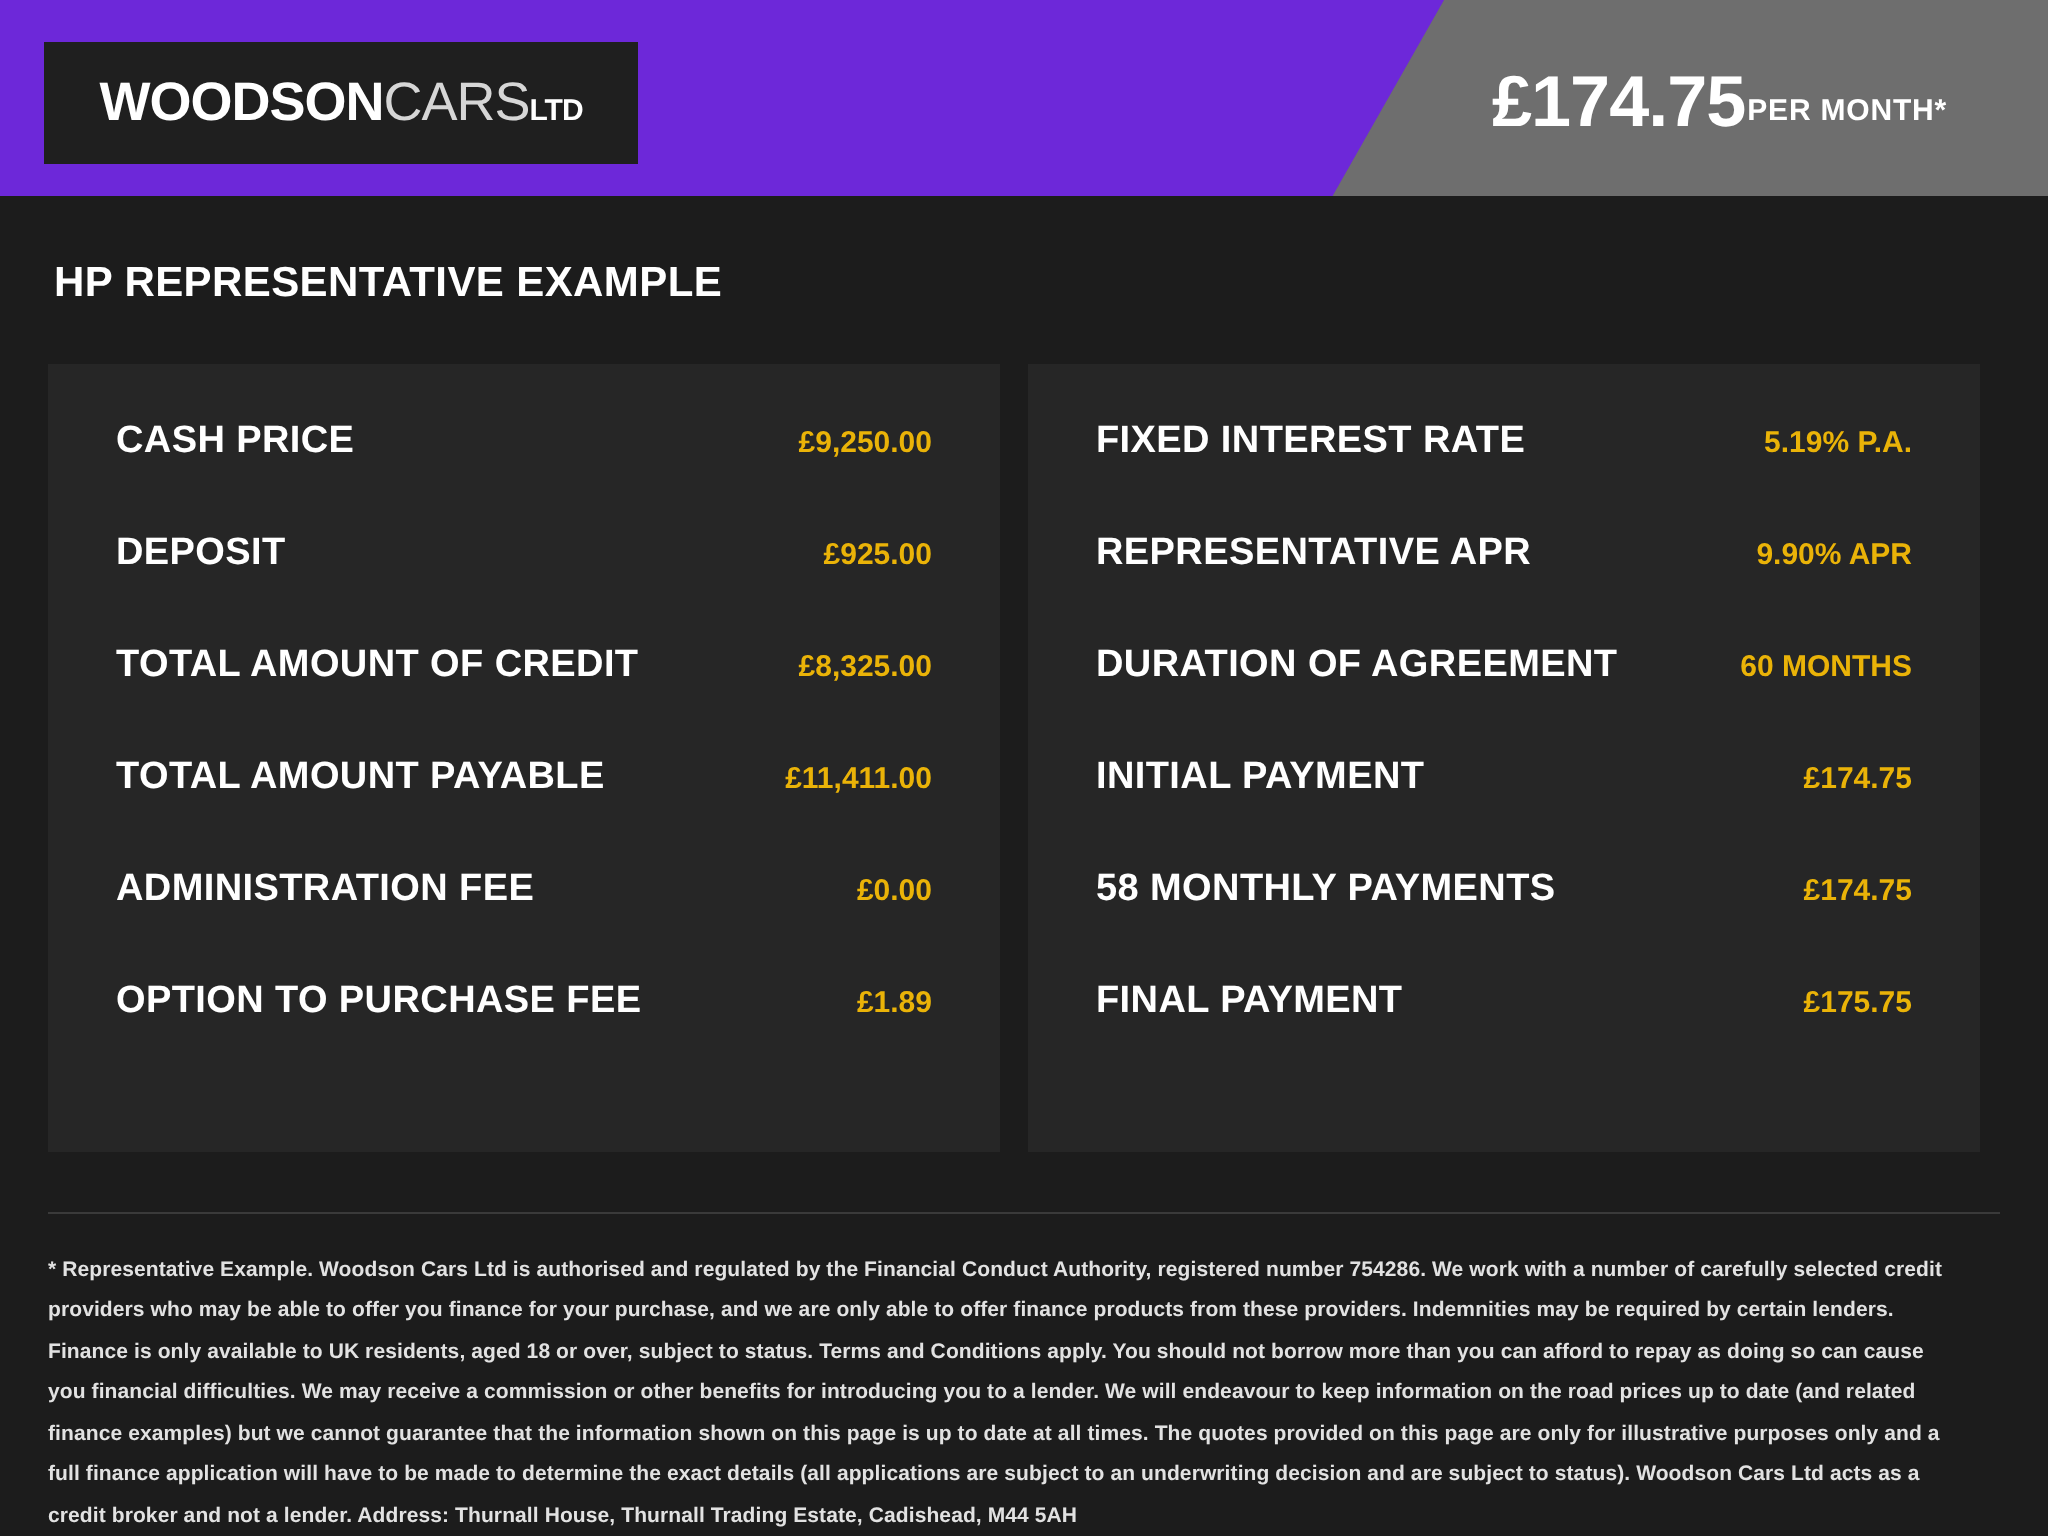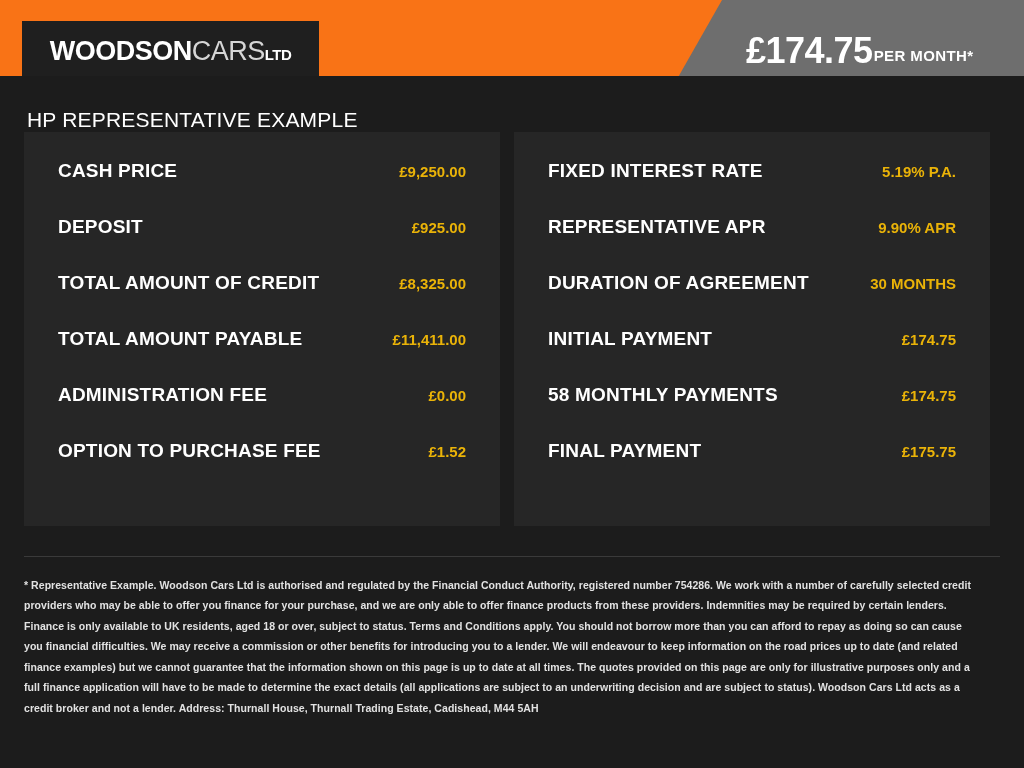--- a/index.html
+++ b/index.html
@@ -14,22 +14,22 @@
     position: relative;
     width: 1024px;
     height: 768px;
     background: #1c1c1c;
   }
 
   
   .header {
     position: relative;
     width: 1024px;
-    height: 76px;
-    background: #f97316;
+    height: 98px;
+    background: #6d28d9;
     overflow: hidden;
   }
   .logo-box {
     position: absolute;
     left: 22px;
     top: 21px;
     width: 297px;
     height: 61px;
     background: #1f1f1f;
     display: flex;
@@ -77,23 +77,24 @@
     top: 4px;
   }
 
   
   .content {
     padding: 0 24px;
   }
   .section-title {
     color: #ffffff;
     font-size: 21px;
-    font-weight: normal;
+    font-weight: bold;
     letter-spacing: 0.2px;
     margin-top: 32px;
+    margin-bottom: 28px;
     margin-left: 3px;
   }
 
   .panels {
     display: flex;
     gap: 14px;
   }
   .panel {
     background: #262626;
     width: 476px;
@@ -176,36 +177,36 @@
         <div class="row">
           <span class="row-label">TOTAL AMOUNT PAYABLE</span>
           <span class="row-value">£11,411.00</span>
         </div>
         <div class="row">
           <span class="row-label">ADMINISTRATION FEE</span>
           <span class="row-value">£0.00</span>
         </div>
         <div class="row">
           <span class="row-label">OPTION TO PURCHASE FEE</span>
-          <span class="row-value">£1.52</span>
+          <span class="row-value">£1.89</span>
         </div>
       </div>
 
       <div class="panel">
         <div class="row">
           <span class="row-label">FIXED INTEREST RATE</span>
           <span class="row-value">5.19% P.A.</span>
         </div>
         <div class="row">
           <span class="row-label">REPRESENTATIVE APR</span>
           <span class="row-value">9.90% APR</span>
         </div>
         <div class="row">
           <span class="row-label">DURATION OF AGREEMENT</span>
-          <span class="row-value">30 MONTHS</span>
+          <span class="row-value">60 MONTHS</span>
         </div>
         <div class="row">
           <span class="row-label">INITIAL PAYMENT</span>
           <span class="row-value">£174.75</span>
         </div>
         <div class="row">
           <span class="row-label">58 MONTHLY PAYMENTS</span>
           <span class="row-value">£174.75</span>
         </div>
         <div class="row">

